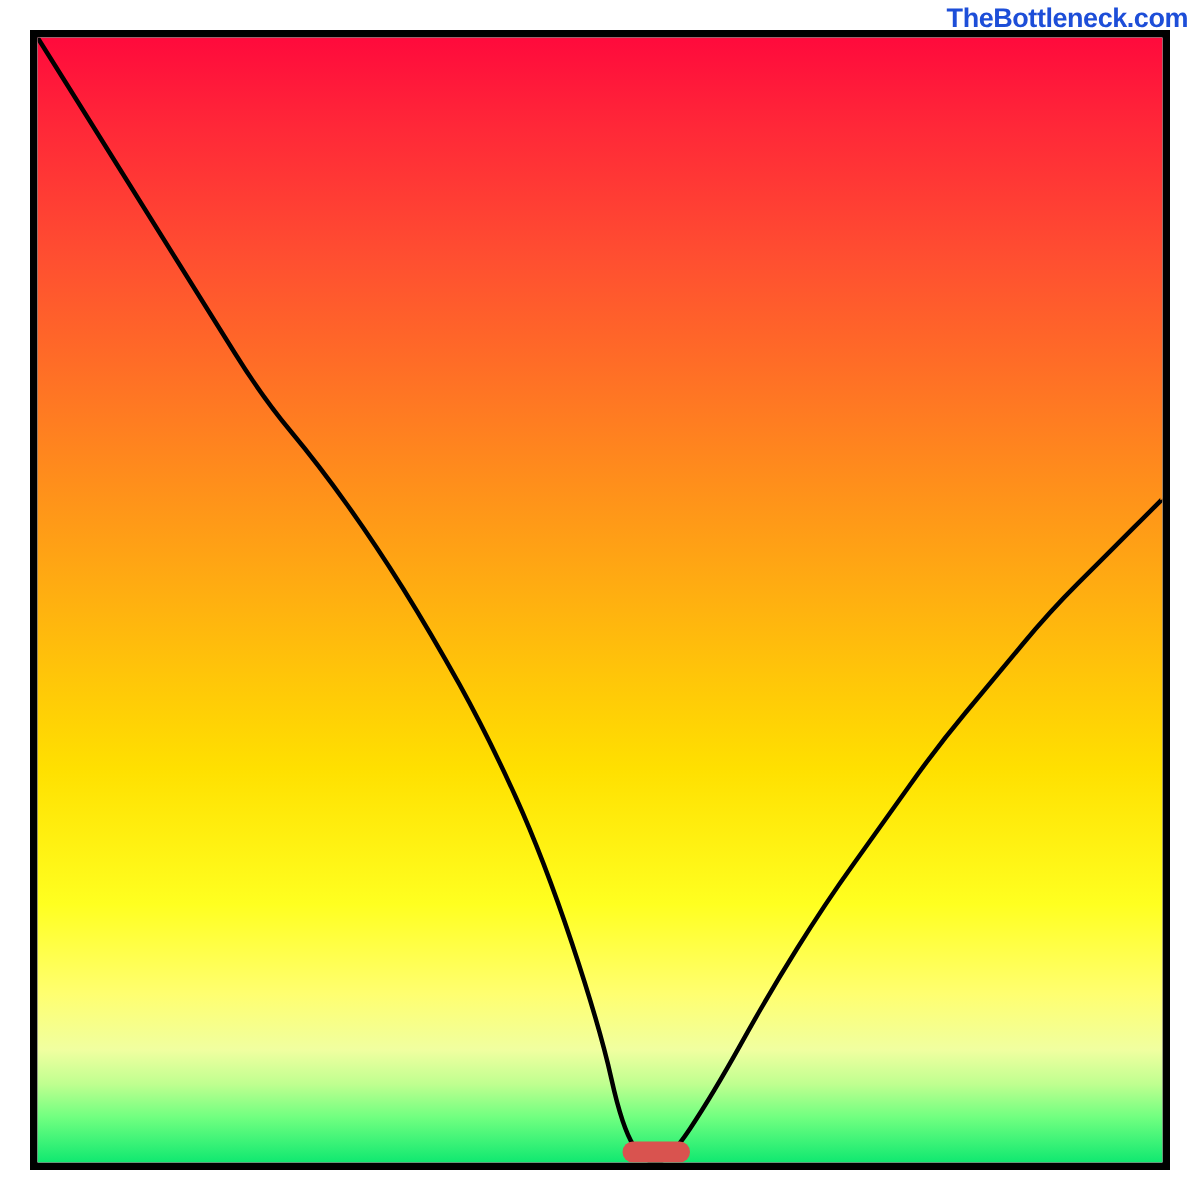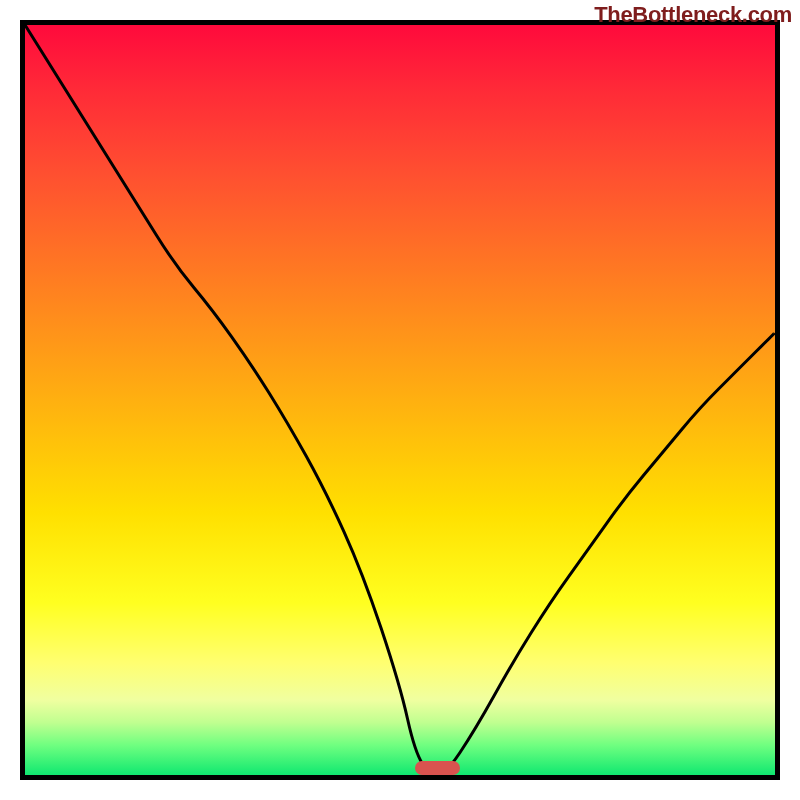--- a/index.html
+++ b/index.html
@@ -12,23 +12,23 @@
   }
   .chart-container {
     position: relative;
     width: 800px;
     height: 800px;
   }
   .watermark {
     position: absolute;
     top: 2px;
     right: 8px;
-    font-size: 22px;
+    font-size: 18px;
     font-weight: bold;
-    color: #7f1d1d;
+    color: #1d4ed8;
     z-index: 10;
     letter-spacing: -0.3px;
   }
   .plot-area {
     position: absolute;
     left: 20px;
     top: 20px;
     width: 760px;
     height: 760px;
     border: 5px solid #000;

